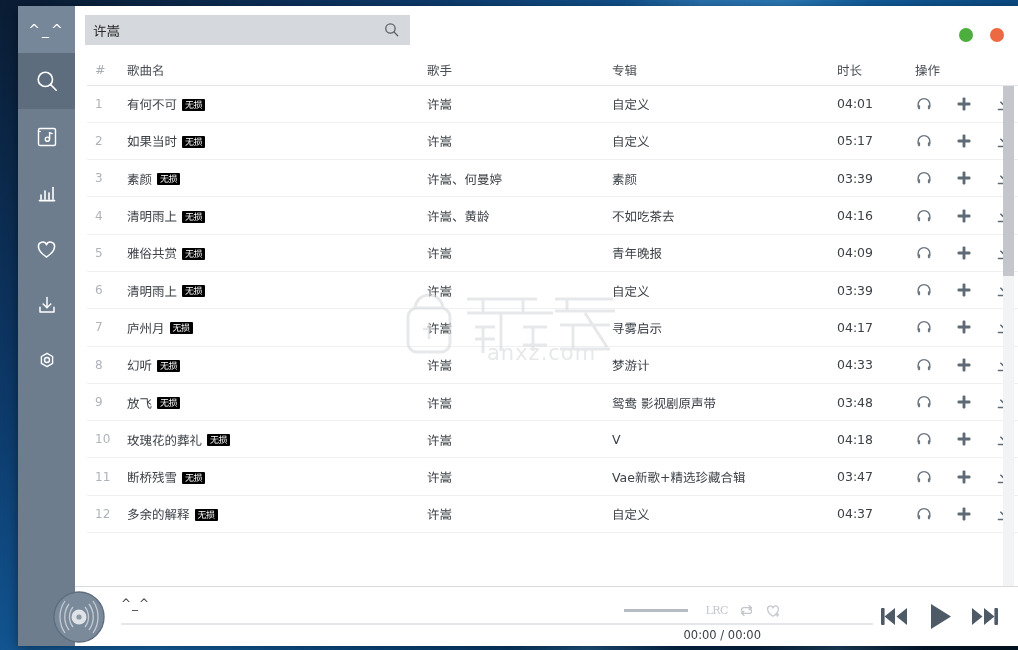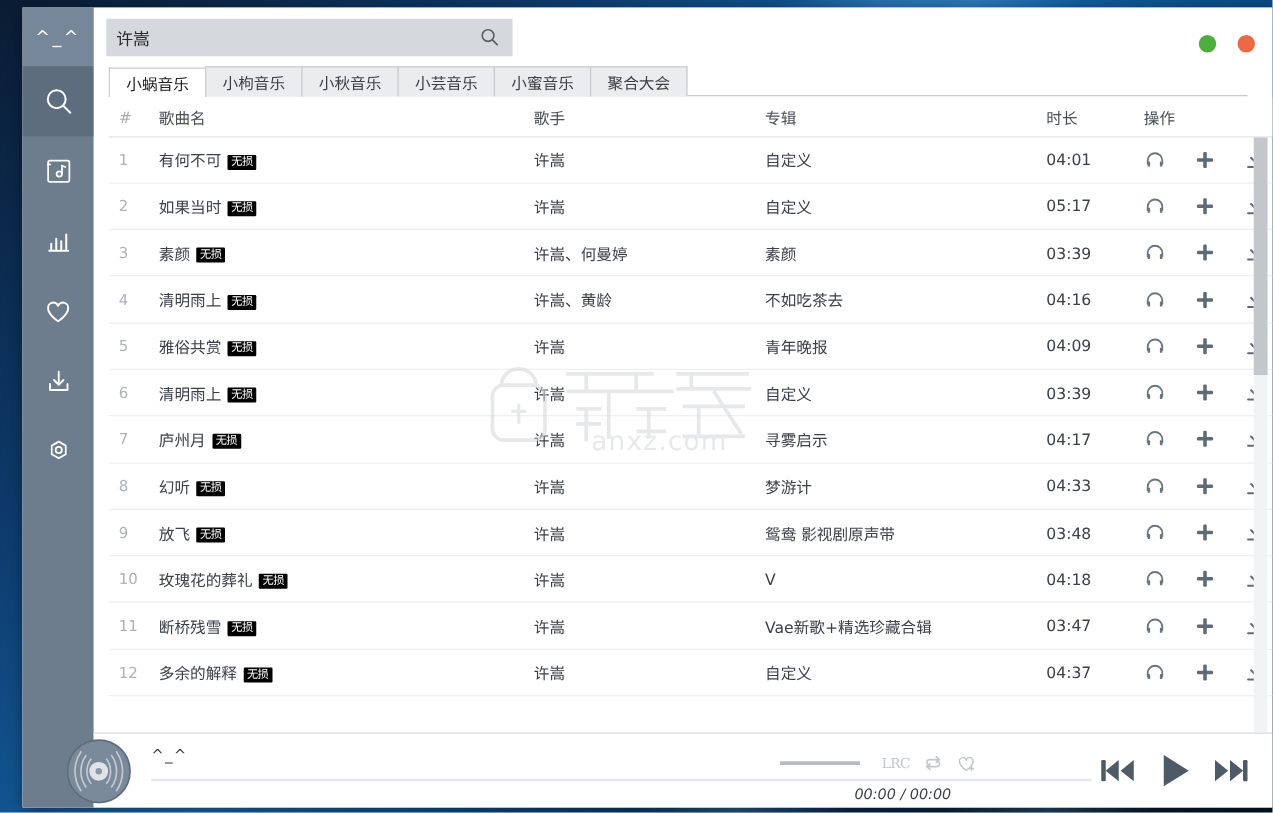--- a/index.html
+++ b/index.html
@@ -62,20 +62,21 @@
   .side-item svg { display: block; }
 
   
   #main {
     flex: 1;
     display: flex;
     flex-direction: column;
     min-width: 0;
     background: #fff;
     position: relative;
+    border-radius: 15px;
   }
 
   
   #topbar {
     height: 47px;
     display: flex;
     align-items: center;
     padding: 0 0 0 10px;
     flex: none;
     position: relative;
@@ -255,21 +256,20 @@
     left: 8px; right: 6px; top: 36px;
     height: 2px;
     background: #e4e6e9;
   }
   #progress-fill { width: 0; height: 2px; background: #8b99a8; }
   #time-label {
     position: absolute;
     right: 118px; top: 41px;
     font-size: 11.5px;
     color: #3c4147;
-    font-style: italic;
   }
   #mid-tools {
     position: absolute;
     right: 98px; top: 16px;
     display: flex;
     align-items: center;
     gap: 11px;
   }
   #volume-track {
     width: 64px; height: 3px;
@@ -286,21 +286,21 @@
     align-items: center;
     gap: 14px;
     padding-right: 18px;
     flex: none;
   }
   .tp-btn { cursor: pointer; display:flex; align-items:center; justify-content:center; }
 
   
   #watermark {
     position: absolute;
-    left: 316px; top: 277px;
+    left: 330px; top: 277px;
     width: 220px; height: 95px;
     pointer-events: none;
     z-index: 5;
     opacity: .55;
   }
   #watermark .wm-text {
     position:absolute; left: 82px; top: 58px;
     font-size: 21px; color: #d3d6d9; letter-spacing: 1px;
     font-family: "DejaVu Sans", "Liberation Sans", sans-serif;
   }
@@ -389,28 +389,20 @@
           </svg>
         </span>
       </div>
 
       <div id="win-controls">
         <span class="win-dot" style="background:#4caf3d"></span>
         <span class="win-dot" style="background:#ec6941"></span>
       </div>
     </header>
 
-    <div id="tabs">
-      <div class="tab active">小蜗音乐</div>
-      <div class="tab">小枸音乐</div>
-      <div class="tab">小秋音乐</div>
-      <div class="tab">小芸音乐</div>
-      <div class="tab">小蜜音乐</div>
-      <div class="tab">聚合大会</div>
-    </div>
 
     <div id="table-wrap">
       <table>
         <thead>
           <tr>
             <th class="c-idx">#</th>
             <th class="c-title">歌曲名</th>
             <th class="c-artist">歌手</th>
             <th class="c-album">专辑</th>
             <th class="c-dur">时长</th>

